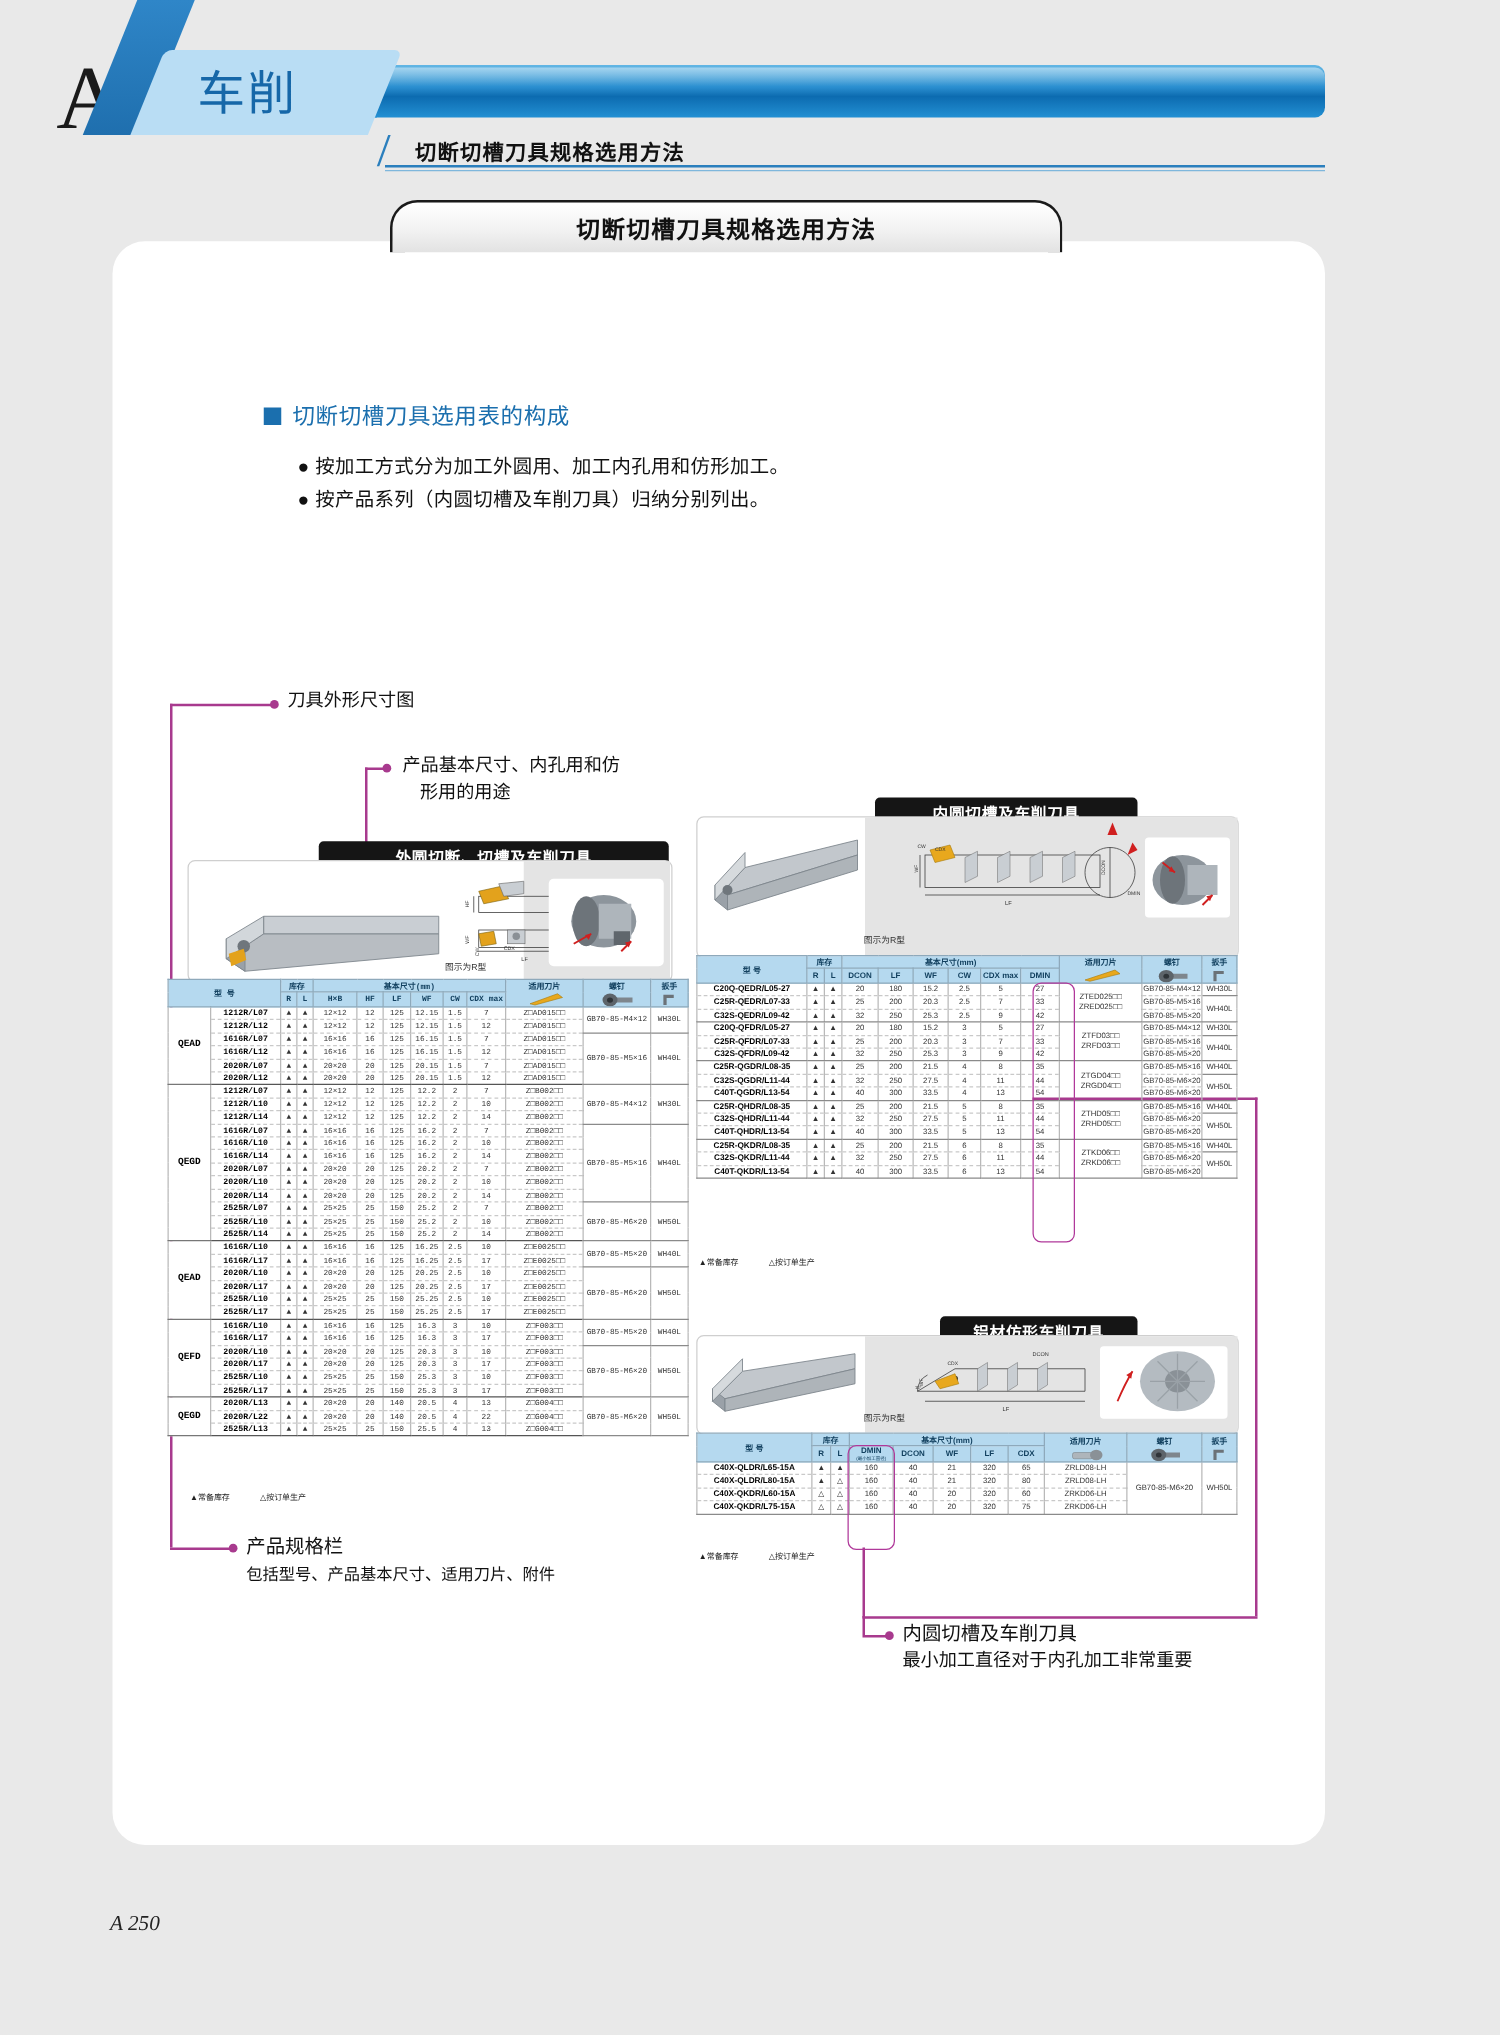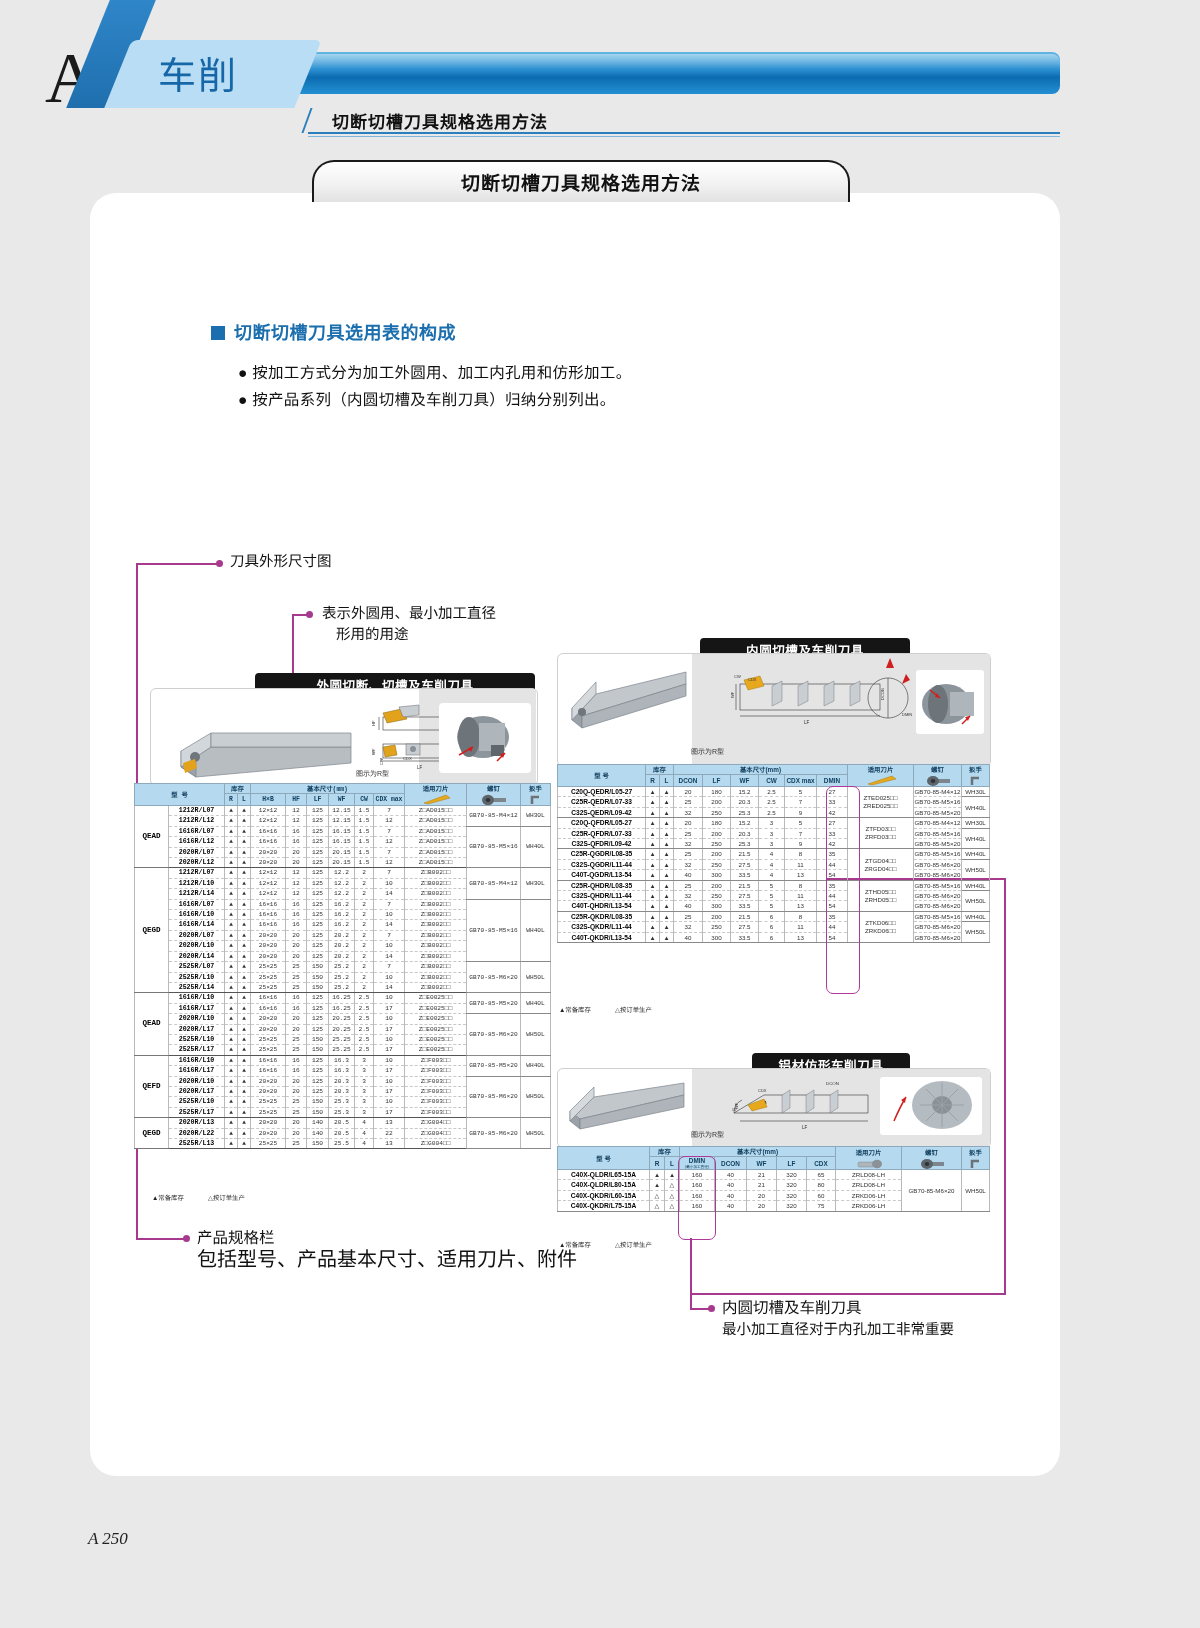--- a/index.html
+++ b/index.html
@@ -77,21 +77,21 @@
   }
   .pill-text{
     position:absolute;left:312px;top:168px;width:538px;text-align:center;
     font-size:19px;font-weight:bold;color:#111;letter-spacing:1px;
   }
   
   .sec-sq{
     position:absolute;left:211px;top:326px;width:14px;height:14px;background:#1b6fae;
   }
   .sec-title{
-    position:absolute;left:234px;top:318px;font-size:18px;font-weight:bold;color:#1b6fae;
+    position:absolute;left:234px;top:318px;font-size:18px;font-weight:normal;color:#1b6fae;
     letter-spacing:.5px;
     text-align:center;
   }
   .bullet-row{position:absolute;font-size:15.5px;color:#111;letter-spacing:.3px;}
   
   .cl{position:absolute;background:#a83a8e;}
   .cl-h{height:1.6px;}
   .cl-v{width:1.6px;}
   .cl-dot{position:absolute;width:7px;height:7px;border-radius:50%;background:#a83a8e;}
   .cl-text{position:absolute;font-size:14.5px;color:#111;line-height:21px;}
@@ -167,28 +167,28 @@
 
 <div class="cl cl-v" style="left:136px;top:563px;height:330px;"></div>
 <div class="cl cl-h" style="left:136px;top:563px;width:83px;"></div>
 <div class="cl cl-h" style="left:136px;top:893px;width:24px;"></div>
 <div class="cl-dot" style="left:216px;top:560px;"></div>
 <div class="cl-text" style="left:230px;top:551px;">刀具外形尺寸图</div>
 
 <div class="cl cl-v" style="left:292px;top:614px;height:72px;"></div>
 <div class="cl cl-h" style="left:292px;top:614px;width:18px;"></div>
 <div class="cl-dot" style="left:306px;top:611px;"></div>
-<div class="cl-text" style="left:322px;top:603px;">表示外圆用、最小加工直径</div>
+<div class="cl-text" style="left:322px;top:603px;">产品基本尺寸、内孔用和仿</div>
 <div class="cl-text" style="left:336px;top:624px;">形用的用途</div>
 
 <div class="cl cl-v" style="left:136px;top:893px;height:345px;"></div>
 <div class="cl cl-h" style="left:136px;top:1238px;width:50px;"></div>
 <div class="cl-dot" style="left:183px;top:1235px;"></div>
 <div class="cl-text" style="left:197px;top:1227px;font-size:15.5px;">产品规格栏</div>
-<div class="cl-text" style="left:197px;top:1249px;font-size:20px;">包括型号、产品基本尺寸、适用刀片、附件</div>
+<div class="cl-text" style="left:197px;top:1249px;font-size:13px;">包括型号、产品基本尺寸、适用刀片、附件</div>
 
 <div class="cl cl-v" style="left:1004px;top:878px;height:415px;"></div>
 <div class="cl cl-h" style="left:826px;top:878px;width:180px;"></div>
 <div class="cl cl-h" style="left:690px;top:1293px;width:316px;"></div>
 <div class="cl cl-v" style="left:690px;top:1238px;height:56px;"></div>
 <div class="cl cl-v" style="left:690px;top:1293px;height:15px;"></div>
 <div class="cl cl-h" style="left:690px;top:1308px;width:22px;"></div>
 <div class="cl-dot" style="left:708px;top:1305px;"></div>
 <div class="cl-text" style="left:722px;top:1297px;font-size:15.5px;">内圆切槽及车削刀具</div>
 <div class="cl-text" style="left:722px;top:1319px;font-size:14.5px;">最小加工直径对于内孔加工非常重要</div>

